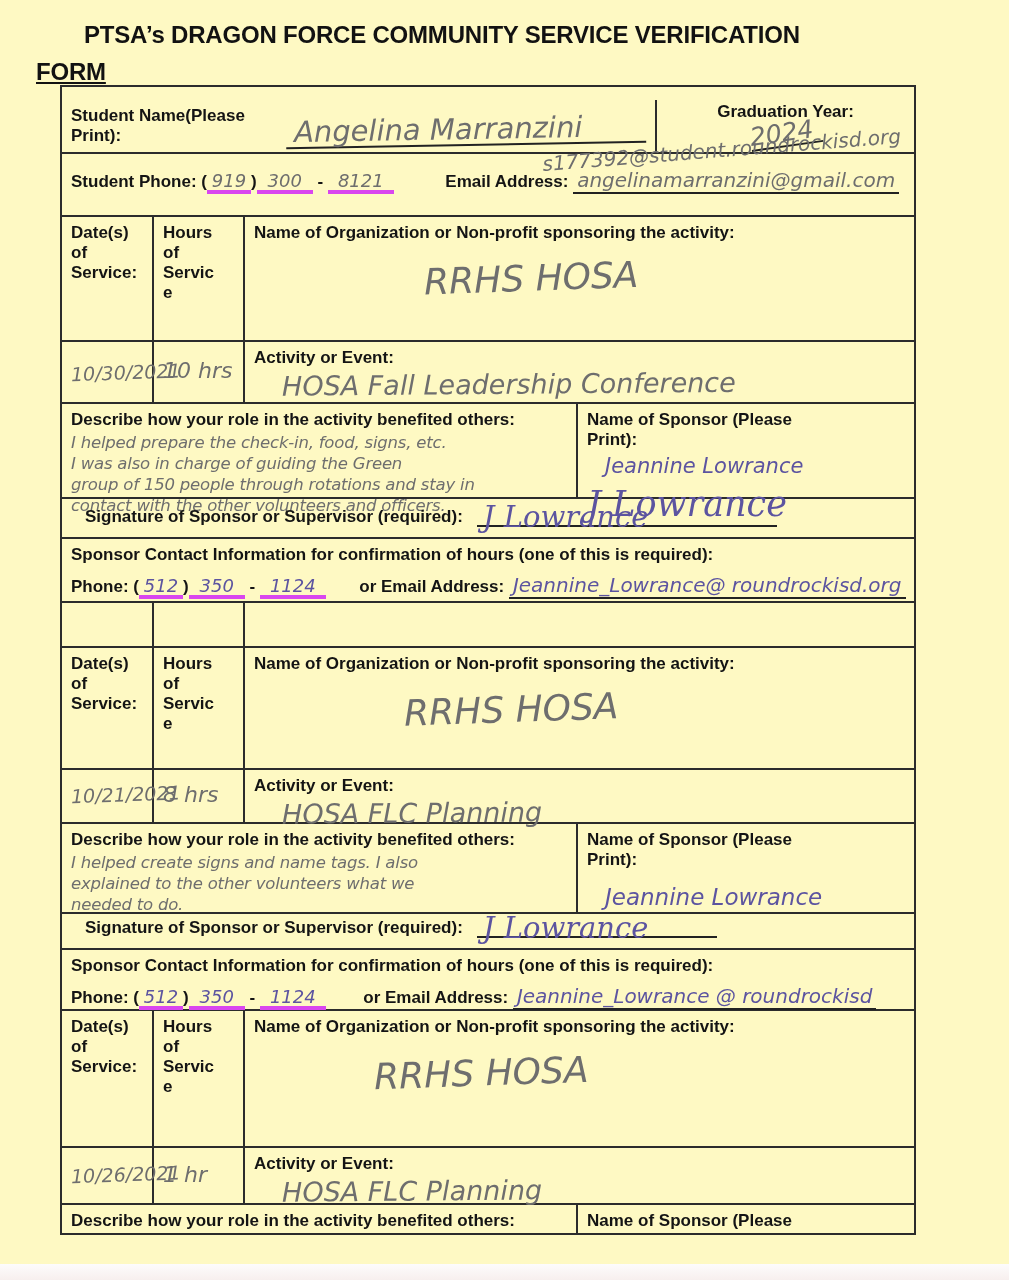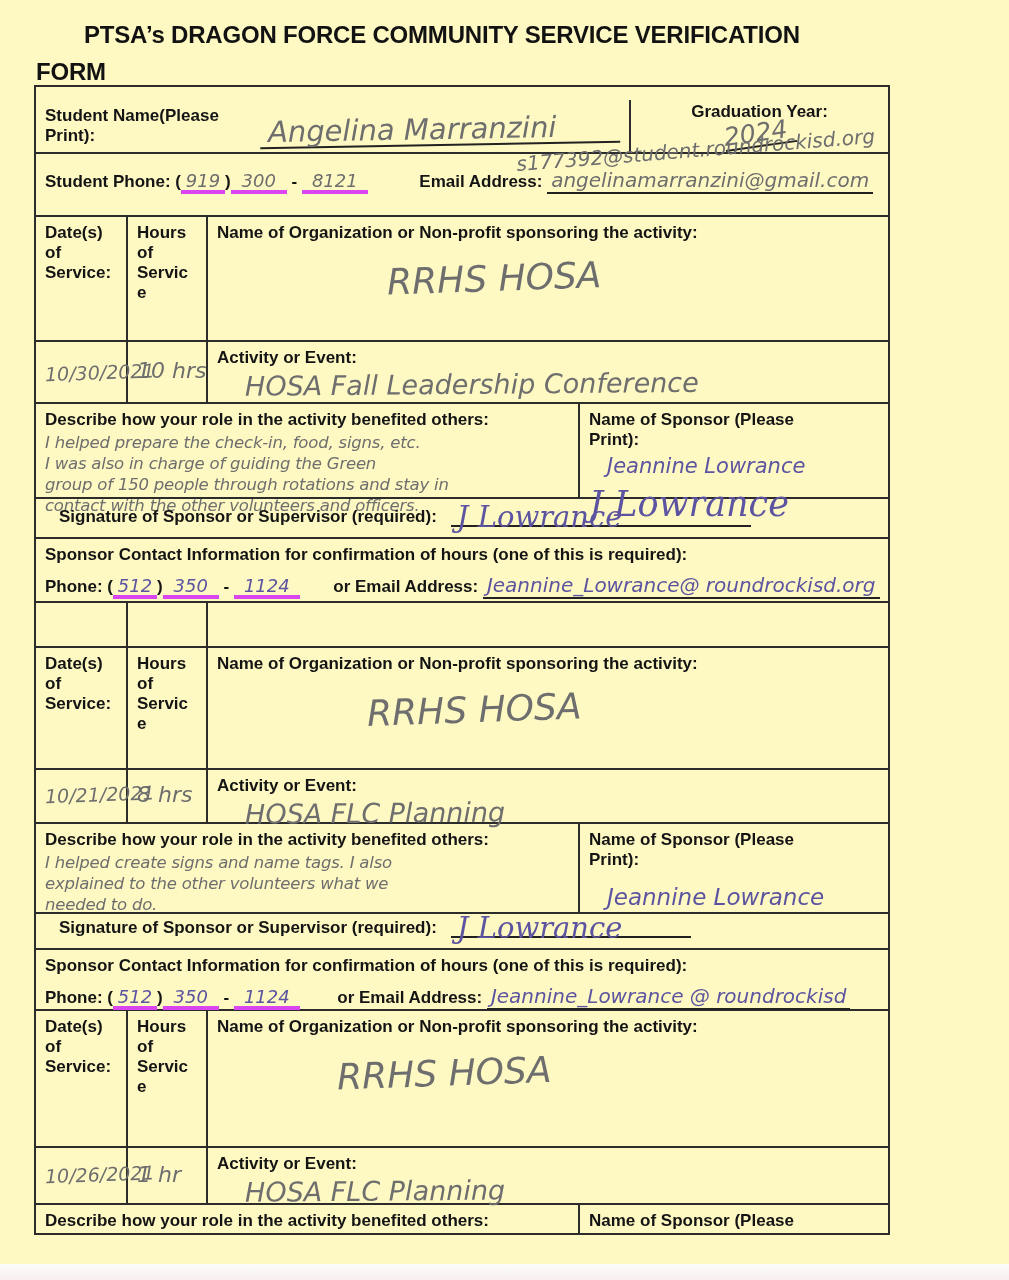--- a/index.html
+++ b/index.html
@@ -8,36 +8,36 @@
     position:relative; width:1009px; height:1280px;
     background:#fef9c3; overflow:hidden;
     font-family:"Liberation Sans", sans-serif; color:#161616;
   }
   .page::after{ content:""; position:absolute; left:0; bottom:0; width:100%; height:16px;
     background:linear-gradient(#fdfcfc, #f7efee); }
   
   .title { position:absolute; left:36px; top:16px; width:880px;
     font-weight:bold; font-size:24px; letter-spacing:-0.2px; color:#121212; line-height:1.55; }
   .title .l1 { display:block; padding-left:48px; }
-  .title .l2 { display:block; }
-  
-  .tbl { position:absolute; left:34px; top:85px; width:856px;
+  .title .l2 { display:block;text-decoration:underline; }
+  
+  .tbl { position:absolute; left:60px; top:85px; width:856px;
     border:2px solid #2c2c2c; background:transparent; }
   .row { display:flex; border-bottom:2px solid #2c2c2c; position:relative; }
   .row:last-child { border-bottom:none; }
   .cell { padding:6px 9px; position:relative; }
   .br { border-right:2px solid #2c2c2c; }
   .lbl { font-weight:bold; font-size:17px; color:#141414; }
   .pre { white-space:pre-line; }
   
   .c-date  { width:92px; }
-  .c-hours { width:80px; }
+  .c-hours { width:91px; }
   .c-org   { flex:1; }
   .c-desc  { flex:1; }
-  .c-spon  { width:308px; }
+  .c-spon  { width:336px; }
   
   .r-name    { height:67px; align-items:flex-end; }
   .r-contact { height:63px; }
   .r-head1   { height:125px; } .r-act1 { height:62px; } .r-desc1 { height:95px; }
   .r-sig1    { height:40px; }  .r-cont1 { height:64px; }
   .r-spacer  { height:45px; }
   .r-head2   { height:122px; } .r-act2 { height:54px; } .r-desc2 { height:90px; }
   .r-sig2    { height:36px; }  .r-cont2 { height:61px; }
   .r-head3   { height:137px; } .r-act3 { height:57px; }
   .r-desccut { height:28px; overflow:hidden; }

